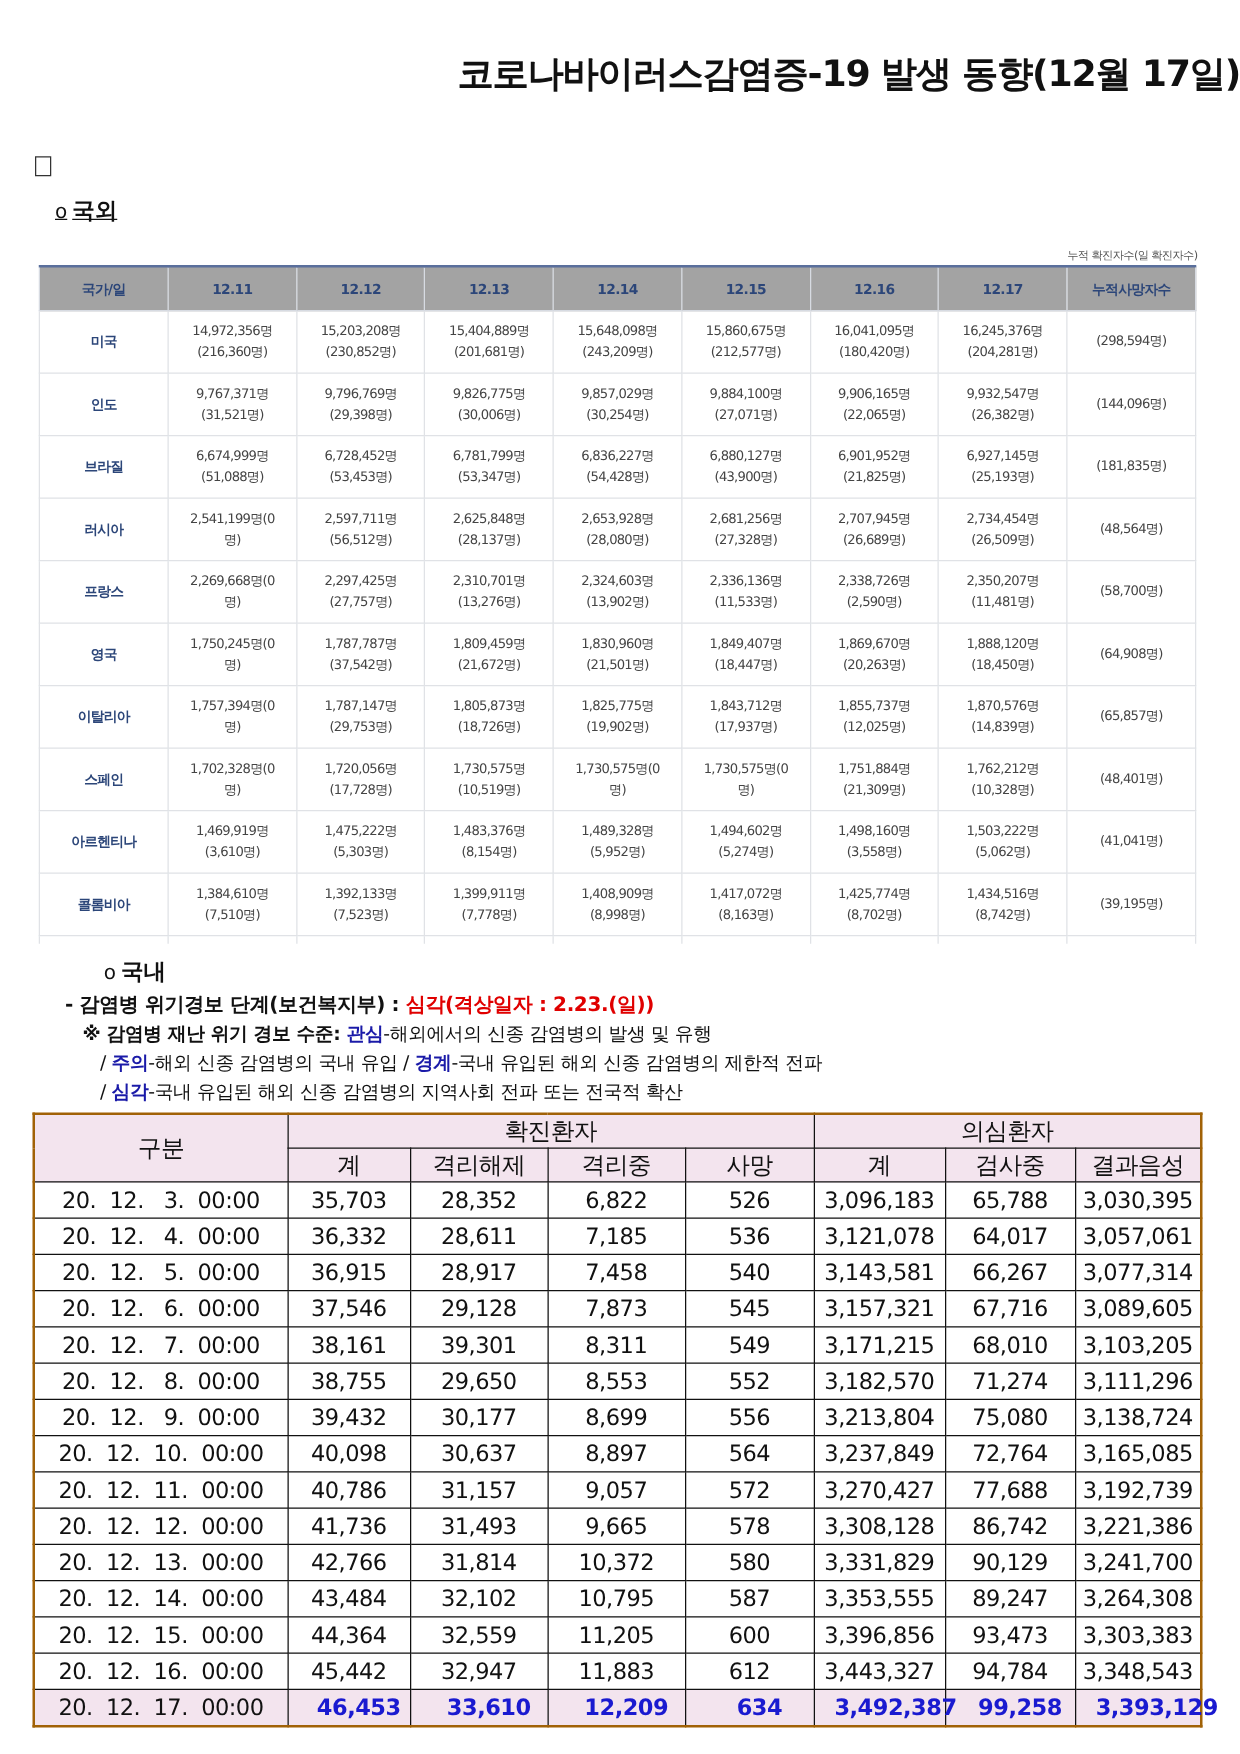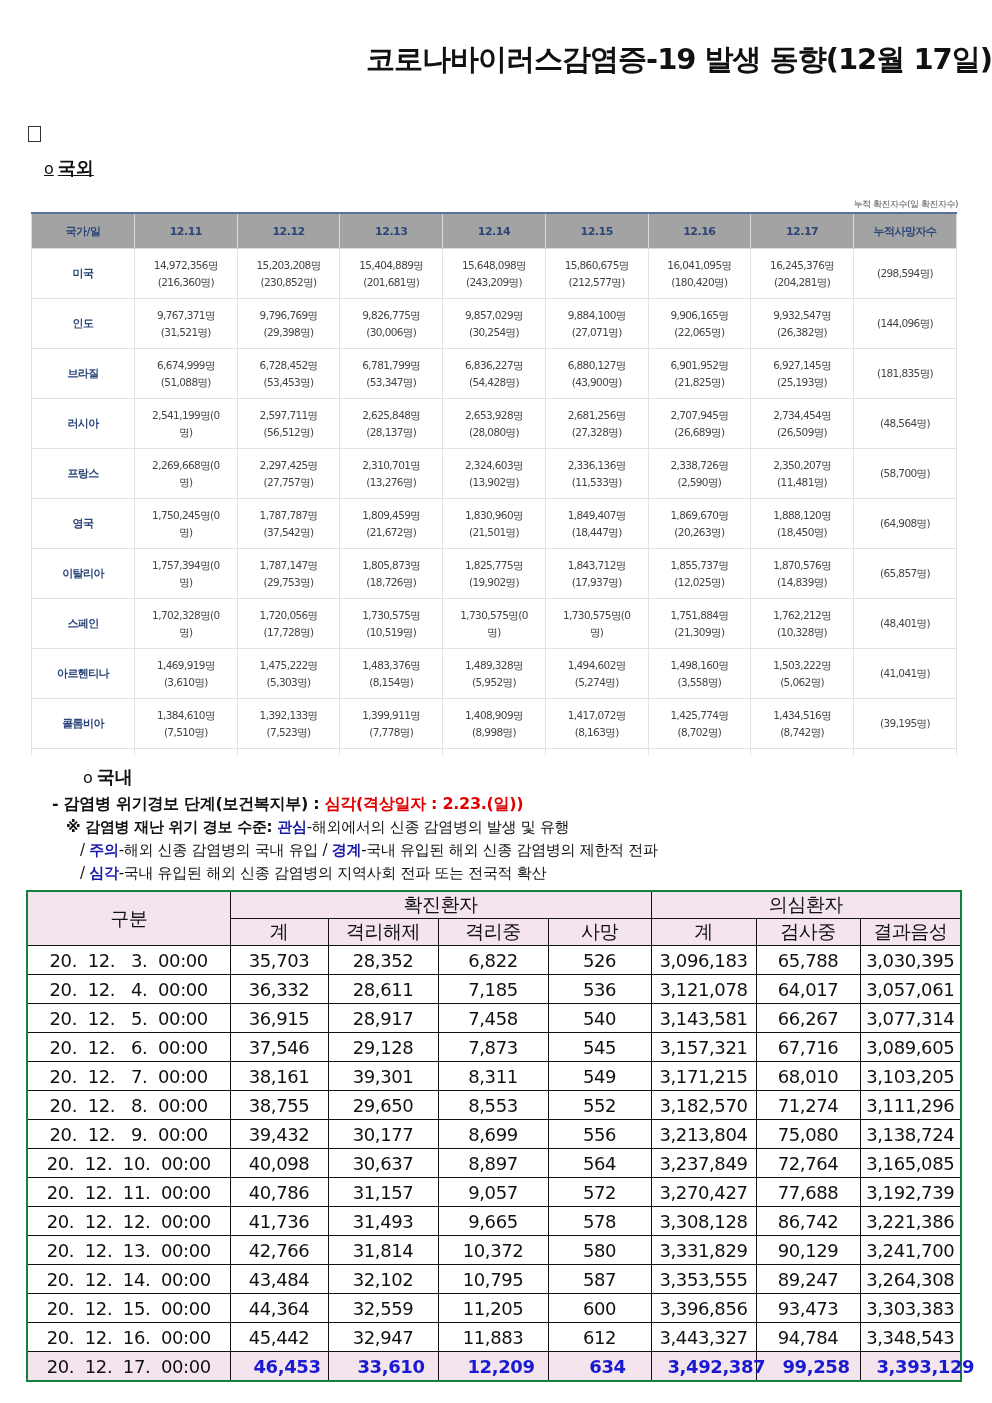--- a/index.html
+++ b/index.html
@@ -21,21 +21,21 @@
                      line-height: 17px; letter-spacing: -0.6px; padding: 0 6px; }
   table.foreign td.country { color: #2c4679; font-weight: bold; font-size: 11px; }
   table.foreign tr.empty td { height: 6px; border-bottom: none; }
 
   .alert { position: absolute; top: 794px; left: 52px; font-size: 16px; font-weight: bold; letter-spacing: -0.3px; }
   .alert .red { color: #e00000; }
   .note { position: absolute; font-size: 15px; letter-spacing: -0.3px; }
   .blue { color: #1a1aa8; font-weight: bold; }
 
   table.domestic { position: absolute; top: 890px; left: 26px; width: 936px; border-collapse: collapse;
-                   border: 2px solid #15803d; table-layout: fixed; }
+                   border: 2px solid #a16207; table-layout: fixed; }
   table.domestic th { background: #f3e4ee; font-weight: normal; font-size: 19px; border: 1px solid #111;
                       height: 23px; padding: 0; letter-spacing: -0.5px; }
   table.domestic td { border: 1px solid #111; text-align: center; font-size: 18px; height: 28px; padding: 0;
                       letter-spacing: -0.4px; }
   table.domestic td.date { text-align: center; white-space: pre; }
   table.domestic tr.last td { background: #f3e4ee; }
   table.domestic tr.last td.num { color: #1a1ad0; font-weight: bold; padding-left: 16px; }
 </style>
 </head>
 <body>

